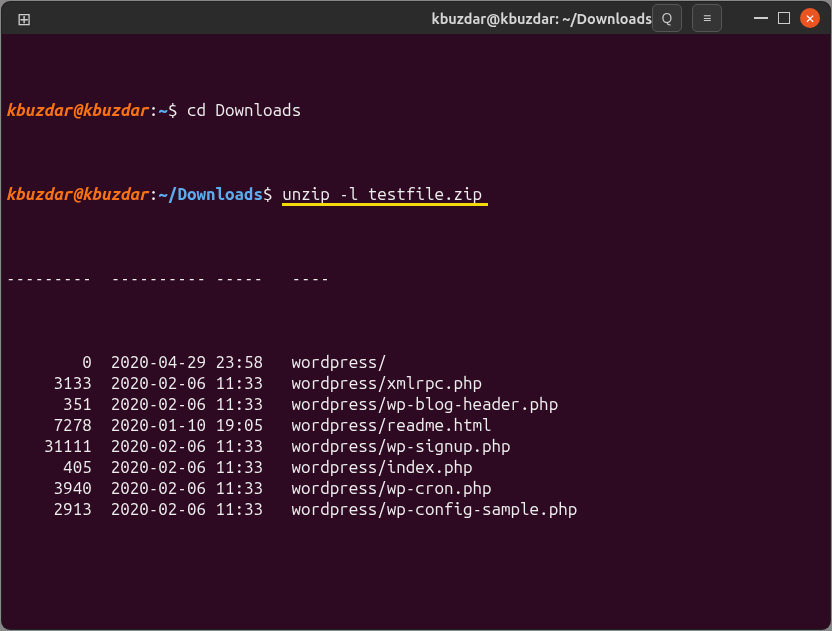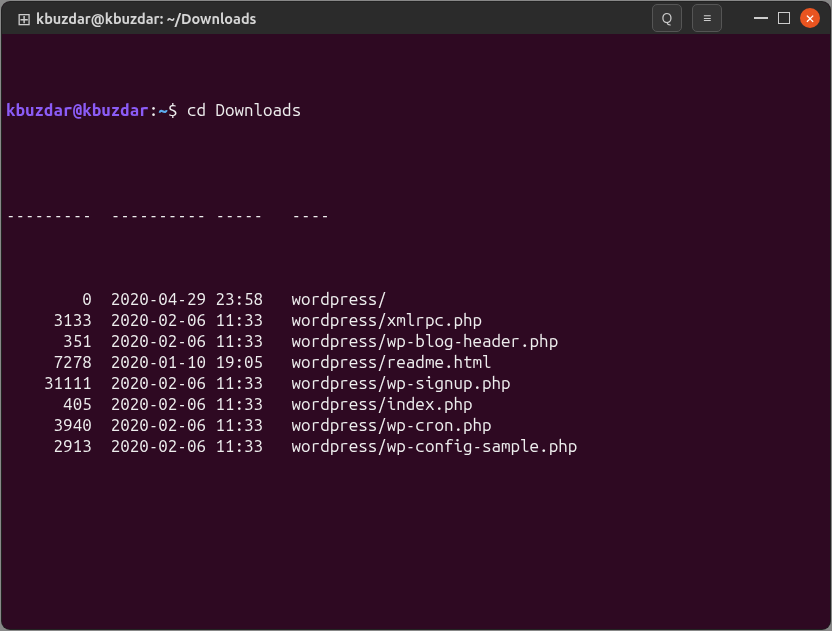--- a/index.html
+++ b/index.html
@@ -18,40 +18,40 @@
   }
   
   .tb{
     height:32px;flex:0 0 32px;
     background:#2b2b2b;display:flex;align-items:center;
     padding:0 10px;font-family:Ubuntu,sans-serif;font-size:14.5px;
     color:#d6d6d6;
   }
   .tb .left{width:24px;display:flex;align-items:center;justify-content:center;}
   .tb .left span{font-size:17px;color:#ccc;}
-  .tb .title{flex:1;text-align:left;font-weight:bold;}
+  .tb .title{flex:1;text-align:right;font-weight:bold;}
   .tb .btns{display:flex;align-items:center;gap:10px;}
   .tb .sq{
     width:28px;height:26px;border:1px solid #555;border-radius:5px;
     display:flex;align-items:center;justify-content:center;color:#ccc;font-size:14px;
     background:#353535;
   }
   .tb .hline{width:14px;height:1.5px;background:#ccc;}
   .tb .rect{width:10px;height:10px;border:1.5px solid #ccc;}
   .tb .close{
     width:20px;height:20px;border-radius:50%;background:#e95420;
     display:flex;align-items:center;justify-content:center;color:#fff;font-size:12px;
   }
   
   .term{
     flex:1;background:#300a24;background:#2e0922;
     padding-top:2px;overflow:hidden;white-space:pre;
   }
   .ln{padding:0 4px;min-height:21px;}
-  .g{color:#8b5cf6;font-weight:bold;}   
+  .g{color:#f97316;font-weight:bold;font-style:italic;}   
   .bl{color:#5cacee;font-weight:bold;}  
   .w{color:#eeeeee;}
   .ul{position:relative;display:inline-block;}
   .ul::after{
     content:"";position:absolute;left:0;right:-6px;bottom:-2px;
     height:3px;background:#f4d90b;
   }
 </style>
 </head>
 <body>
@@ -80,20 +80,21 @@
       <div class="close">
           <span>✕</span>
         </div>
     </div>
   </div>
 
   <div class="term">
     
     <div class="ln"><span class="g">kbuzdar@kbuzdar</span><span class="w">:</span><span class="bl">~</span><span class="w">$ </span><span class="w">cd Downloads</span></div>
     
+    <div class="ln"><span class="g">kbuzdar@kbuzdar</span><span class="w">:</span><span class="bl">~/Downloads</span><span class="w">$ </span><span class="ul w">unzip -l testfile.zip</span></div>
     
     <div class="ln w">---------  ---------- -----   ----</div>
     
     <div id="rows"><div class="ln w">        0  2020-04-29 23:58   wordpress/</div><div class="ln w">     3133  2020-02-06 11:33   wordpress/xmlrpc.php</div><div class="ln w">      351  2020-02-06 11:33   wordpress/wp-blog-header.php</div><div class="ln w">     7278  2020-01-10 19:05   wordpress/readme.html</div><div class="ln w">    31111  2020-02-06 11:33   wordpress/wp-signup.php</div><div class="ln w">      405  2020-02-06 11:33   wordpress/index.php</div><div class="ln w">     3940  2020-02-06 11:33   wordpress/wp-cron.php</div><div class="ln w">     2913  2020-02-06 11:33   wordpress/wp-config-sample.php</div></div>
     
     
     
     
     
     

